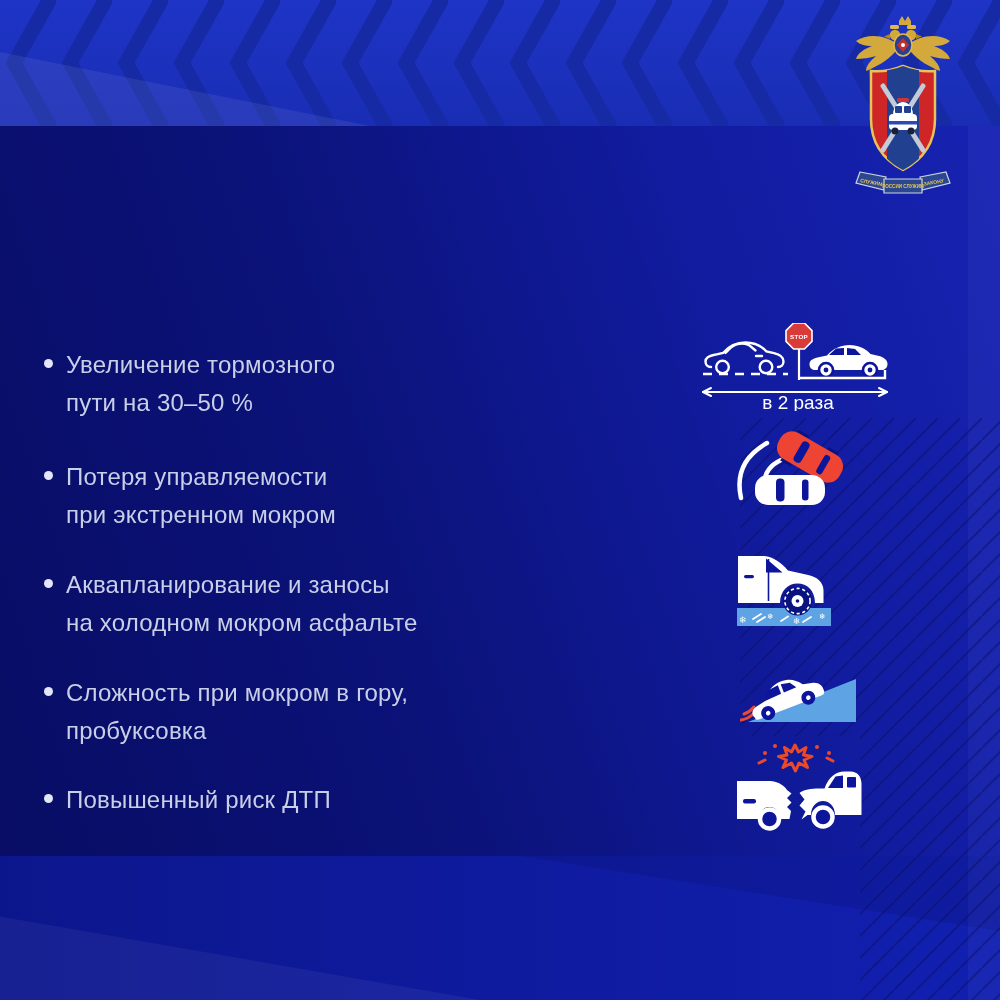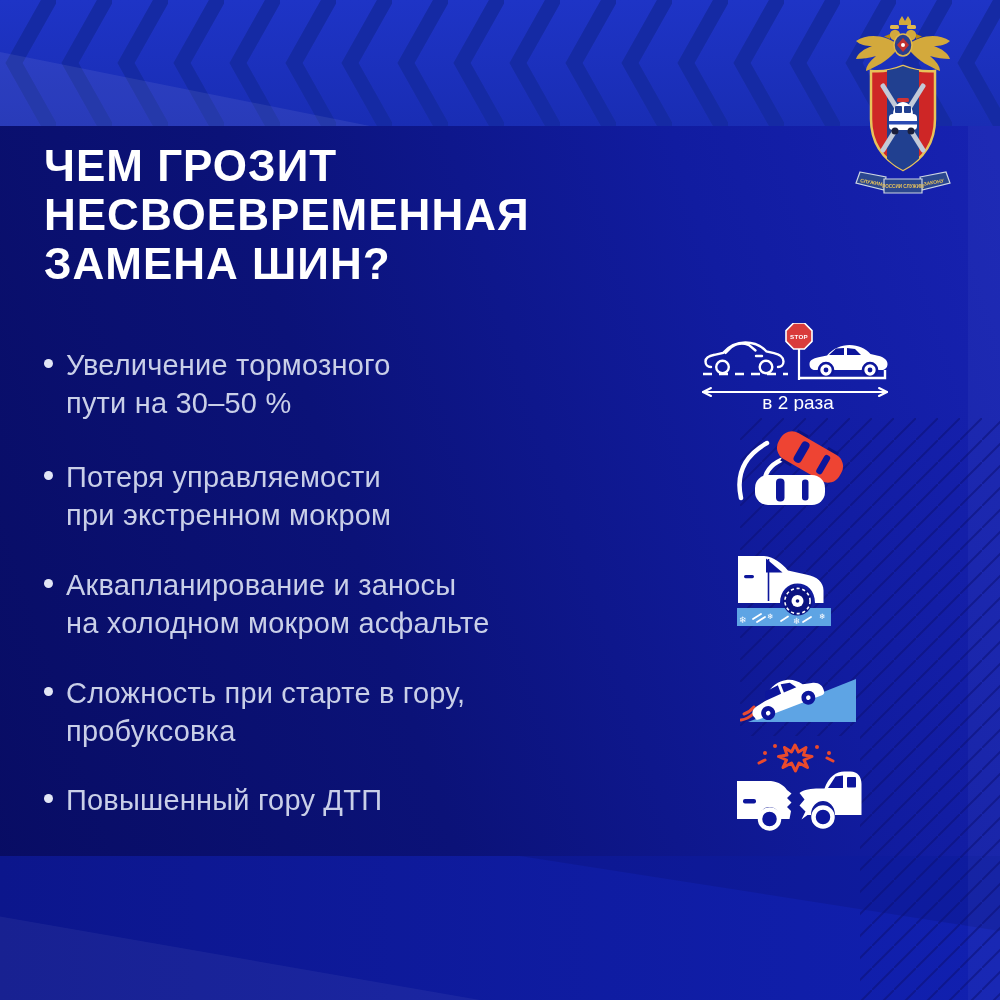--- a/index.html
+++ b/index.html
@@ -14,21 +14,21 @@
   .bb-light{left:0;top:856px;width:1000px;height:144px;background:rgba(255,255,255,0.05);
             clip-path:polygon(0 100%,0 42%,48% 100%);}
   .bb-dark{left:0;top:856px;width:1000px;height:144px;background:rgba(0,0,50,0.12);
            clip-path:polygon(52% 0,100% 0,100% 52%);}
   .seam{left:968px;top:126px;width:32px;height:874px;background:rgba(160,175,255,0.06);}
   .title{left:44px;top:141px;margin:0;color:#ffffff;font-size:44px;line-height:49px;
          font-weight:700;letter-spacing:1px;white-space:pre-line;}
   .row{left:0;width:700px;}
   .dot{position:absolute;left:44px;top:13px;width:9px;height:9px;border-radius:50%;
        background:#e2e6f6;}
-  .btext{position:absolute;left:66px;top:0;margin:0;color:#c9cfe8;font-size:29px;
+  .btext{position:absolute;left:66px;top:0;margin:0;color:#c9cfe8;font-size:24px;
          line-height:38px;letter-spacing:.2px;white-space:pre-line;}
   .r1{top:346px;} .r2{top:458px;} .r3{top:566px;} .r4{top:674px;} .r5{top:781px;}
   svg text{font-family:"Liberation Sans",sans-serif;}
 </style>
 </head>
 <body>
 
 <div class="poster">
 
   <div class="abs band-top"></div>
@@ -98,47 +98,44 @@
     <g>
       <polygon points="10,158 36,163 34,176 6,169" fill="#2b478f" stroke="#cdd5e2" stroke-width="1.2"></polygon>
       <polygon points="70,163 96,158 100,169 72,176" fill="#2b478f" stroke="#cdd5e2" stroke-width="1.2"></polygon>
       <polygon points="34,165 72,165 72,179 34,179" fill="#2b478f" stroke="#cdd5e2" stroke-width="1.2"></polygon>
       <text x="21" y="170" transform="rotate(10 21 170)" font-size="5" font-weight="bold" fill="#e8c35a" text-anchor="middle">СЛУЖИМ</text>
       <text x="53" y="174" font-size="4.6" font-weight="bold" fill="#e8c35a" text-anchor="middle">РОССИИ СЛУЖИМ</text>
       <text x="84" y="170" transform="rotate(-10 84 170)" font-size="5" font-weight="bold" fill="#e8c35a" text-anchor="middle">ЗАКОНУ</text>
     </g>
   </svg>
 
-  <h1 class="abs title">ЧЕМ ГРОЗИТ
-НЕСВОЕВРЕМЕННАЯ
-ЗАМЕНА ШИН?</h1>
 
   <div class="abs row r1">
     <span class="dot"></span>
     <p class="btext">Увеличение тормозного
 пути на 30–50 %</p>
   </div>
   <div class="abs row r2">
     <span class="dot"></span>
     <p class="btext">Потеря управляемости
 при экстренном мокром</p>
   </div>
   <div class="abs row r3">
     <span class="dot"></span>
     <p class="btext">Аквапланирование и заносы
 на холодном мокром асфальте</p>
   </div>
   <div class="abs row r4">
     <span class="dot"></span>
-    <p class="btext">Сложность при старте в гору,
+    <p class="btext">Сложность при мокром в гору,
 пробуксовка</p>
   </div>
   <div class="abs row r5">
     <span class="dot"></span>
-    <p class="btext">Повышенный гору ДТП</p>
+    <p class="btext">Повышенный риск ДТП</p>
   </div>
 
   <svg class="abs" style="left:698px;top:323px" width="195" height="88" viewBox="0 0 195 88">
     <g stroke="#ffffff" stroke-width="2.4" fill="none" stroke-linecap="round">
       <path d="M13 44 C9.5 44 7.5 41.5 7.5 38.5 C7.5 35 11 32.8 16.5 31.8 L25 30 C31 23 39 19.5 47.5 19.5 C56.5 19.5 63.5 23 68.5 28.5 L76 30.2 C82 31.5 85.5 34.5 85.5 38.5 C85.5 42 83 44 80 44"></path>
       <path d="M27.5 30 L33.5 24 C38 20.5 45 19.8 51 22 L57.5 27.5"></path>
       <path d="M58 33 L64 33"></path>
       <circle cx="24.5" cy="44" r="6.3"></circle>
       <circle cx="68" cy="44" r="6.3"></circle>
     </g>

